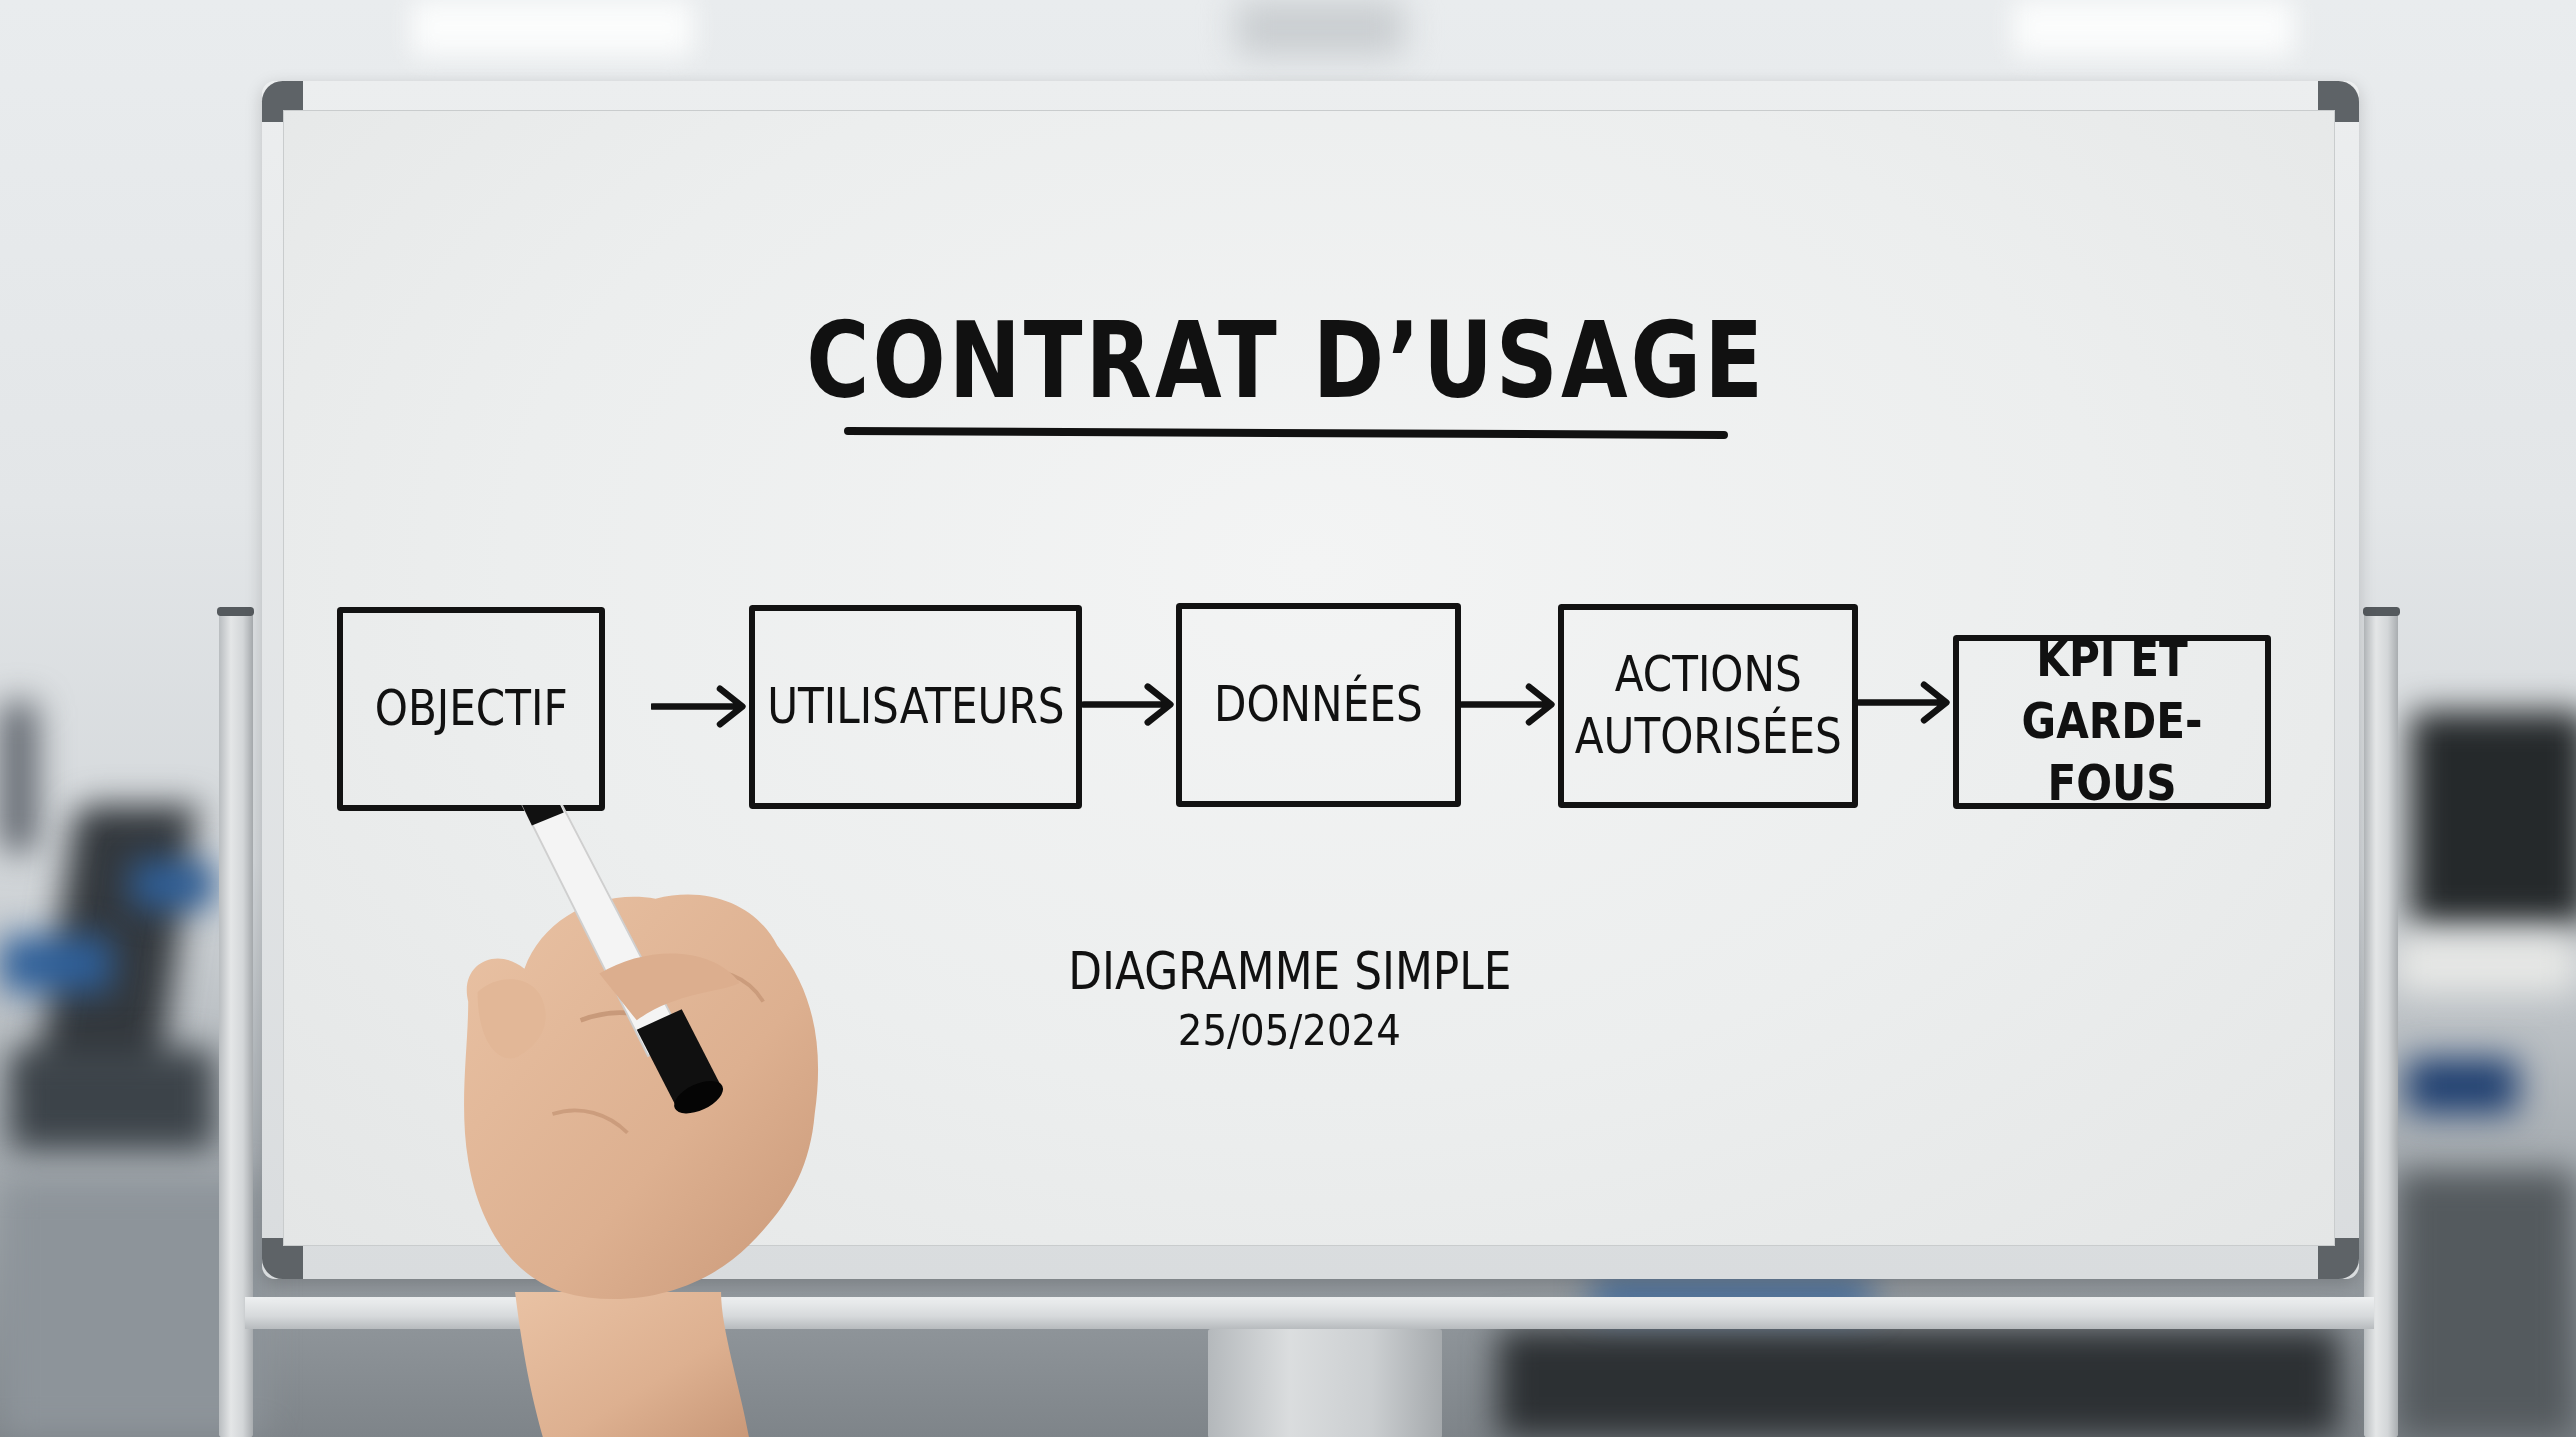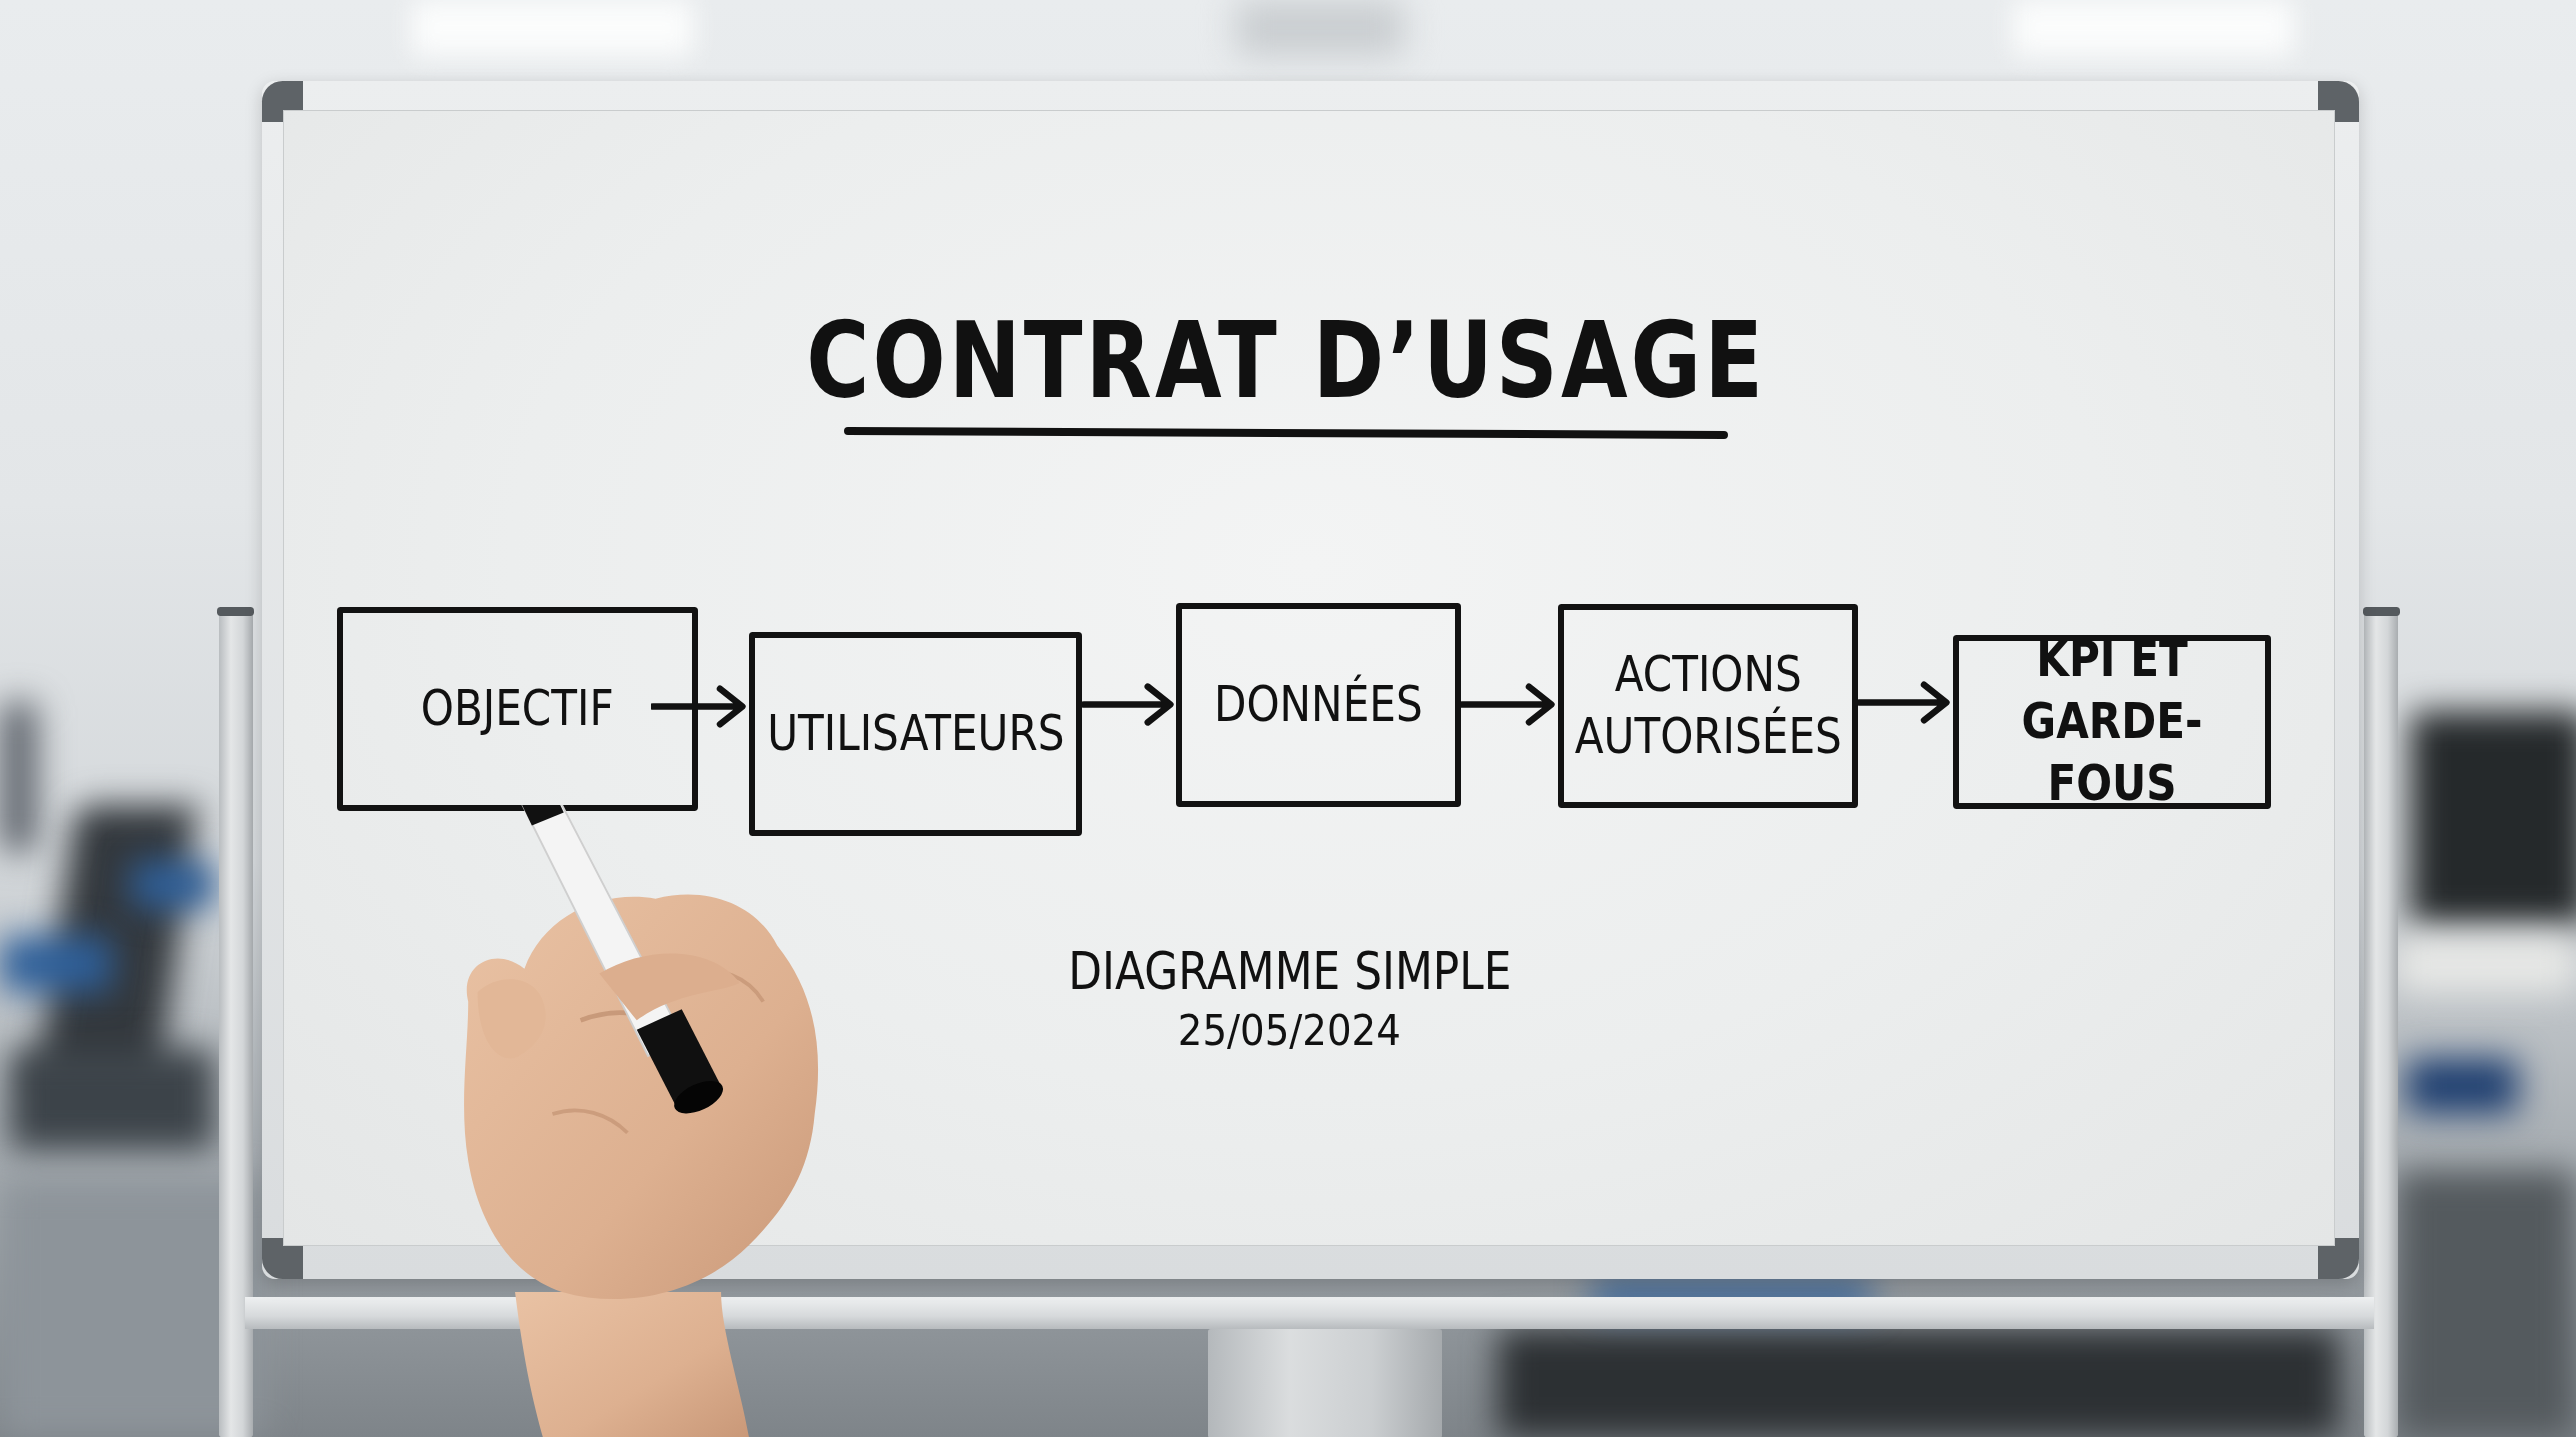--- a/index.html
+++ b/index.html
@@ -70,24 +70,24 @@
     <div class="corner tl"></div>
     <div class="corner tr"></div>
     <div class="corner bl"></div>
     <div class="corner br"></div>
   </div>
   <div class="board"></div>
 
   <div class="title">CONTRAT D’USAGE</div>
   <div class="underline"></div>
 
-  <div class="box" style="left:337px; top:607px; width:361px; height:204px;">
+  <div class="box" style="left:337px; top:607px; width:268px; height:204px;">
     <span class="box-label">OBJECTIF</span>
   </div>
-  <div class="box" style="left:749px; top:605px; width:333px; height:204px;margin-top:27px;">
+  <div class="box" style="left:749px; top:605px; width:333px; height:204px;">
     <span class="box-label">UTILISATEURS</span>
   </div>
   <div class="box" style="left:1176px; top:603px; width:285px; height:204px;">
     <span class="box-label">DONNÉES</span>
   </div>
   <div class="box" style="left:1558px; top:604px; width:300px; height:204px;align-items:center;">
     <span class="box-label">ACTIONS
 AUTORISÉES</span>
   </div>
   <div class="box" style="left:1953px; top:635px; width:318px; height:174px;font-weight:bold;">

